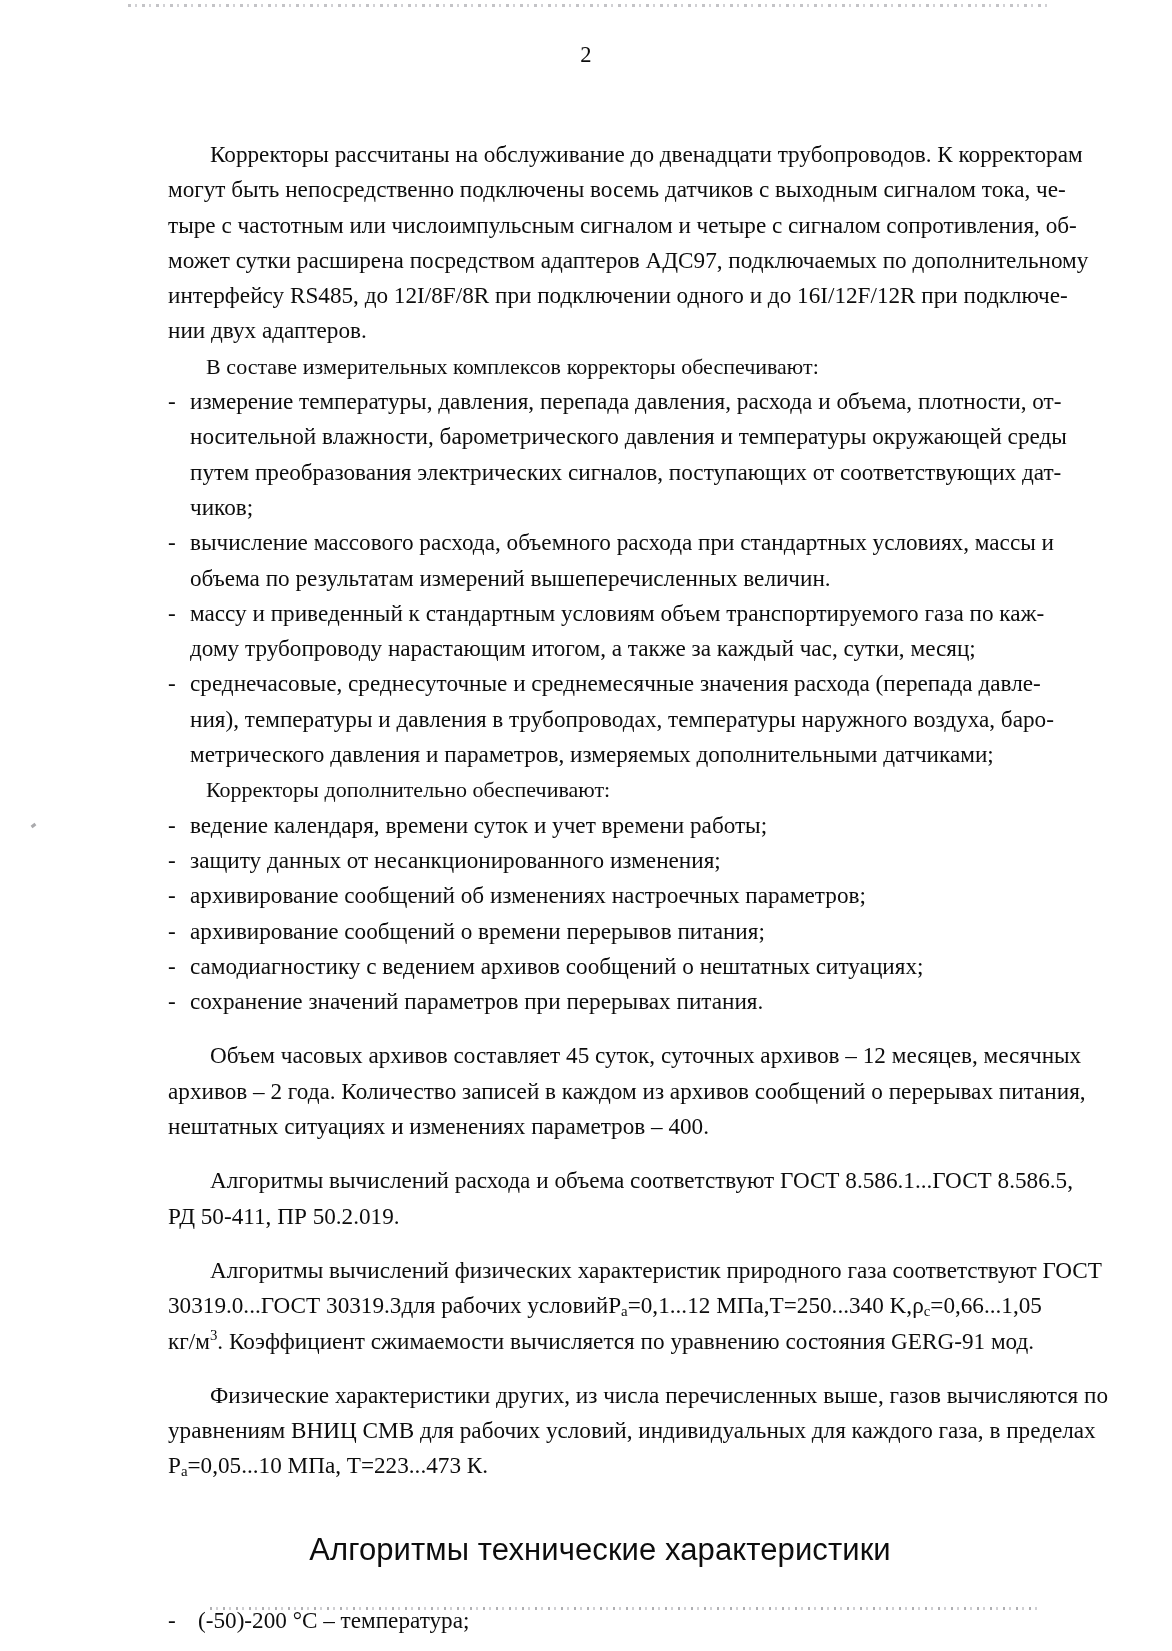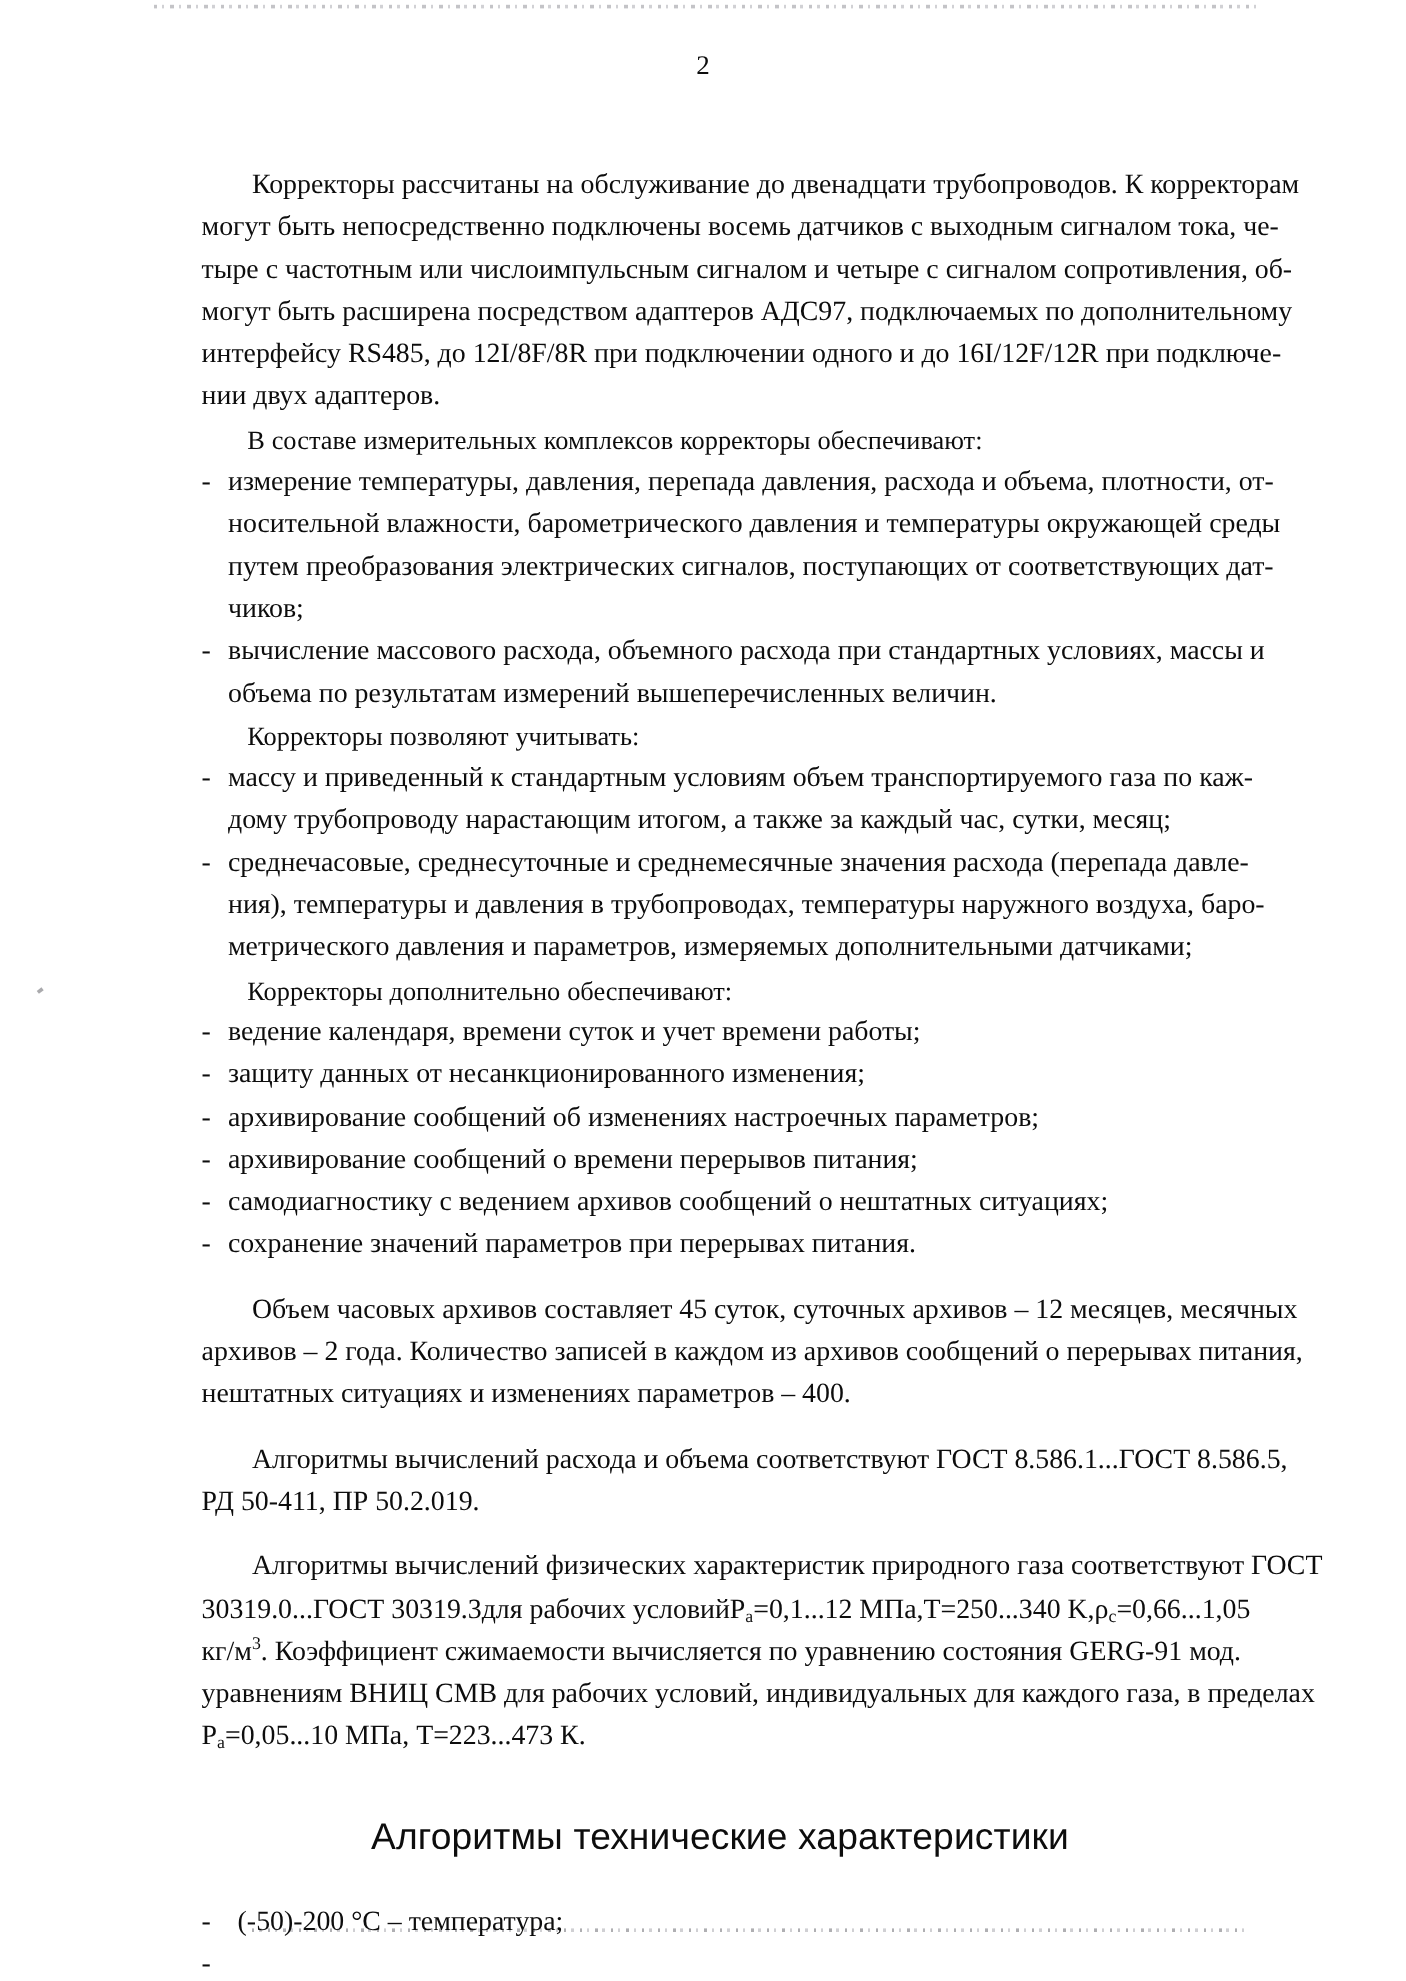--- a/index.html
+++ b/index.html
@@ -176,21 +176,21 @@
       <span class="ln just">
           <span class="ln-ind">Корректоры рассчитаны на обслуживание до двенадцати трубопроводов. К корректорам</span>
         </span>
       <span class="ln just">
           <span>могут быть непосредственно подключены восемь датчиков с выходным сигналом тока, че-</span>
         </span>
       <span class="ln just">
           <span>тыре с частотным или числоимпульсным сигналом и четыре с сигналом сопротивления, об-</span>
         </span>
       <span class="ln just">
-          <span>могут быть расширена посредством адаптеров АДС97, подключаемых по дополнительному</span>
+          <span>может сутки расширена посредством адаптеров АДС97, подключаемых по дополнительному</span>
         </span>
       <span class="ln just">
           <span>интерфейсу RS485, до 12I/8F/8R при подключении одного и до 16I/12F/12R при подключе-</span>
         </span>
       <span class="ln">нии двух адаптеров.</span>
     </div>
 
     <p class="body lead">В составе измерительных комплексов  корректоры обеспечивают:</p>
 
     <ul class="dash">
@@ -213,21 +213,20 @@
         <span class="dash-mark">-</span>
         <span class="lines">
           <span class="ln just narrow">
               <span>вычисление массового расхода, объемного расхода при стандартных условиях, массы и</span>
             </span>
           <span class="ln">объема по результатам измерений вышеперечисленных величин.</span>
         </span>
       </li>
     </ul>
 
-    <p class="body lead">Корректоры позволяют учитывать:</p>
 
     <ul class="dash">
       <li>
         <span class="dash-mark">-</span>
         <span class="lines">
           <span class="ln just narrow">
               <span>массу и приведенный к стандартным условиям объем транспортируемого газа по каж-</span>
             </span>
           <span class="ln">дому трубопроводу нарастающим итогом, а также за каждый час, сутки, месяц;</span>
         </span>
@@ -301,20 +300,23 @@
         <span>для рабочих условий</span>
         <span><span>P</span><sub>a</sub><span>=0,1...12 МПа,</span></span>
         <span>T=250...340 K,</span>
         <span><span>ρ</span><sub>c</sub><span>=0,66...1,05</span></span>
       </span>
       <span class="ln"><span>кг/м</span><sup>3</sup><span>. Коэффициент сжимаемости вычисляется по уравнению состояния GERG-91 мод.</span></span>
     </div>
 
     <div class="lines">
       <span class="ln just">
+          <span class="ln-ind">Физические характеристики других, из числа перечисленных выше, газов вычисляются по</span>
+        </span>
+      <span class="ln just">
           <span>уравнениям ВНИЦ СМВ для рабочих условий, индивидуальных для каждого газа, в пределах</span>
         </span>
       <span class="ln"><span>P</span><sub>a</sub><span>=0,05...10 МПа, T=223...473 К.</span></span>
     </div>
 
     <div class="gap-heading-top"></div>
 
     <h2 class="section-heading">Алгоритмы технические характеристики</h2>
 
     <div class="gap-heading-bottom"></div>

